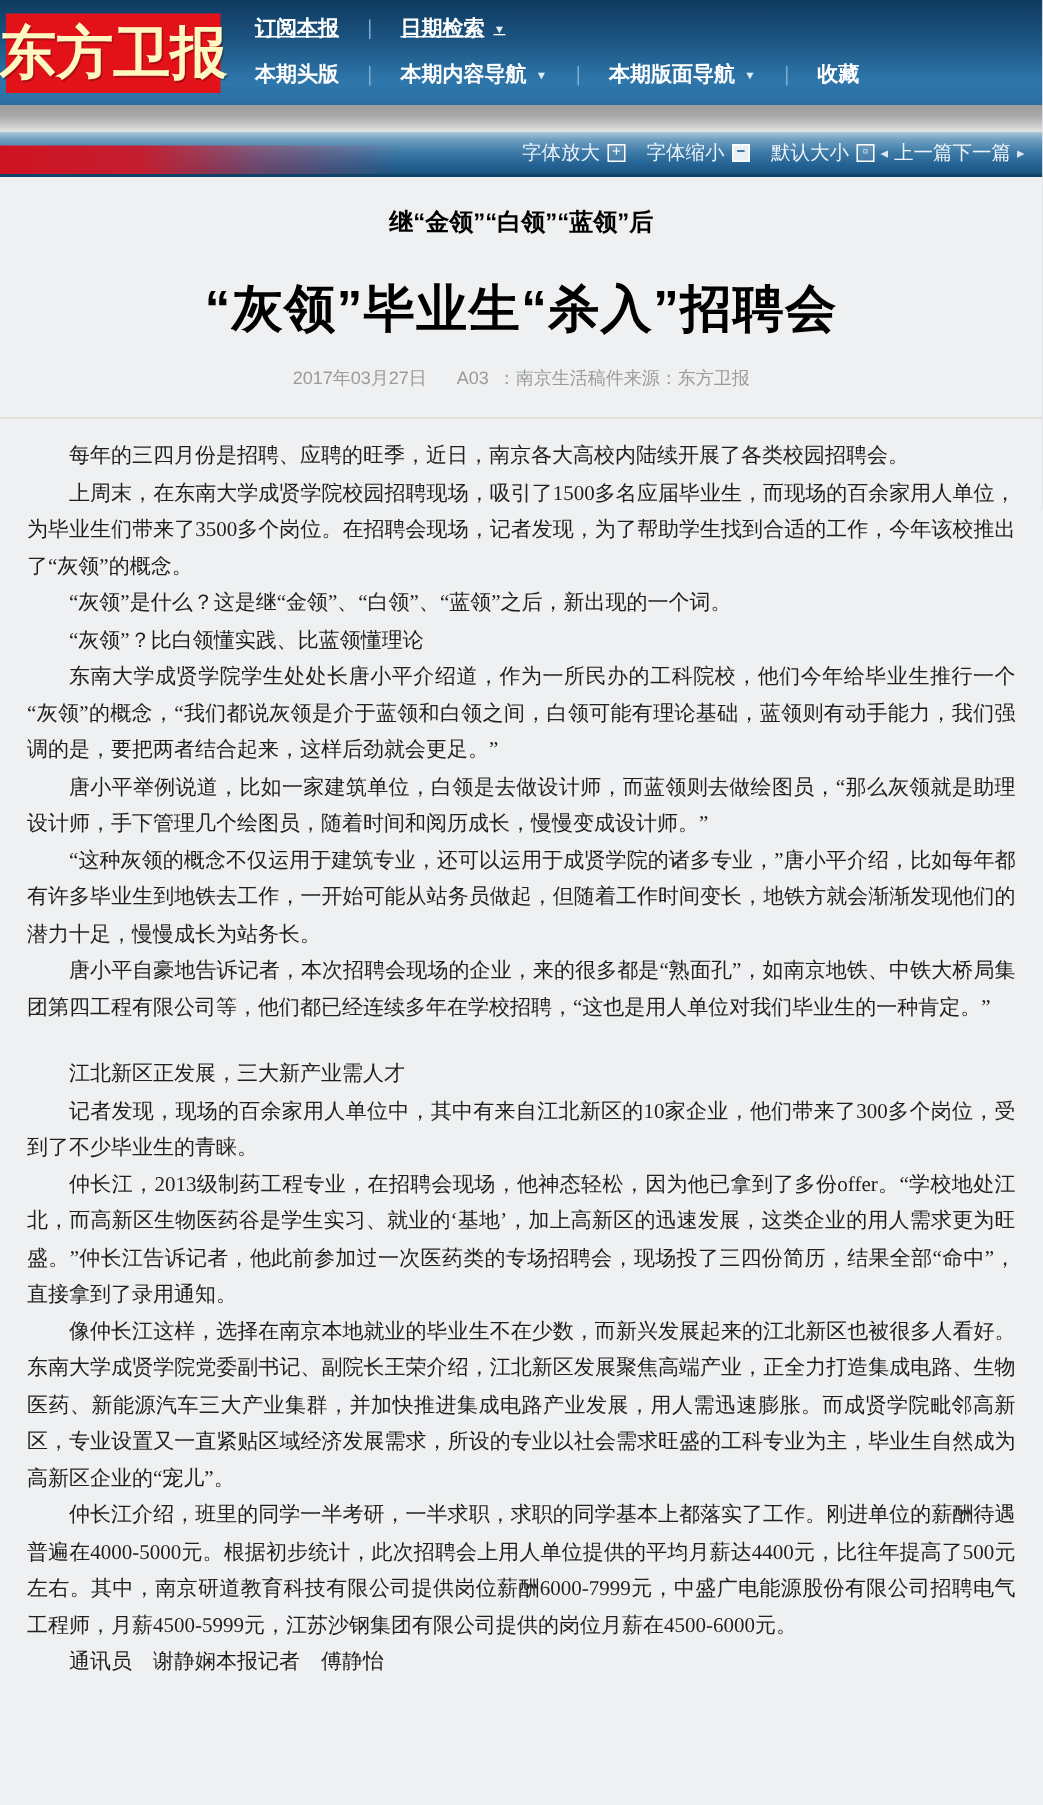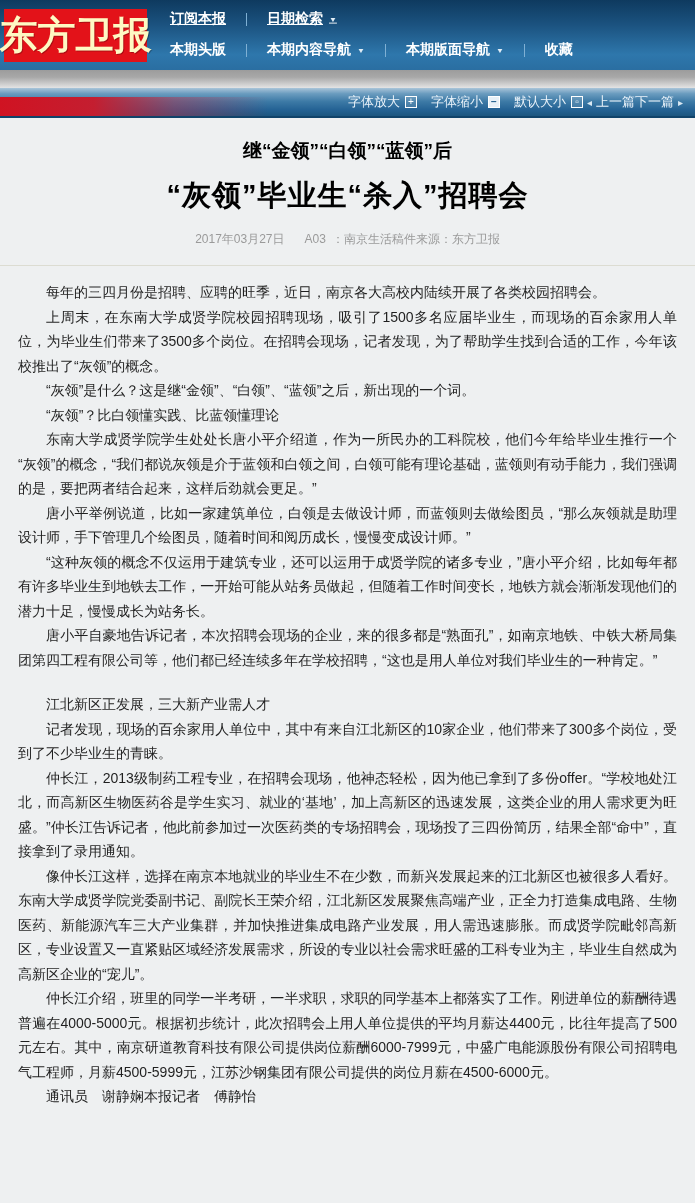--- a/index.html
+++ b/index.html
@@ -54,31 +54,31 @@
     display:inline-flex; align-items:center; justify-content:center;
     width:12px; height:12px; border:1px solid #fff; margin-left:5px;
     font-size:10px; line-height:10px; color:#fff; background:rgba(255,255,255,.12);
   }
   .ibox.filled { background:#e7f0f7; color:#23618f; font-weight:bold; }
   .pn-arrow { font-size:10px; color:#d9e8f3; margin:0 4px; cursor:pointer; }
   .pn-link { cursor:pointer; color:#eaf3fa; }
 
   
   .article-head { text-align:center; padding-top:20px; }
-  .kicker { font-size:19px; font-weight:bold; color:#000; }
-  .title { font-size:29px; font-weight:bold; color:#000; margin-top:12px; letter-spacing:1px; }
+  .kicker { font-size:16px; font-weight:bold; color:#000; }
+  .title { font-size:34px; font-weight:bold; color:#000; margin-top:24px; letter-spacing:1px; }
   .meta { margin-top:15px; font-size:12px; color:#9a9a9a; }
   .meta .m-date { margin-right:20px; }
   .meta .m-page { margin-right:6px;text-align:center; }
   .meta .m-section { }
   .divider { border-bottom:1px solid #dcdcd2; margin-top:17px; }
 
   
   .body { padding:14px 18px 10px; font-size:14px; line-height:24.5px; color:#1f1f1f; text-align:justify; }
-  .body p { text-indent:2em; }
+  .body p { text-indent:2em;font-family:Liberation Serif, serif; }
   .body p.subhead { margin-top:20px; }
   .byline { text-indent:2em; }
 </style>
 </head>
 <body>
 
 <div class="page">
 
   <div class="masthead">
     <div class="logo">东方卫报</div>

